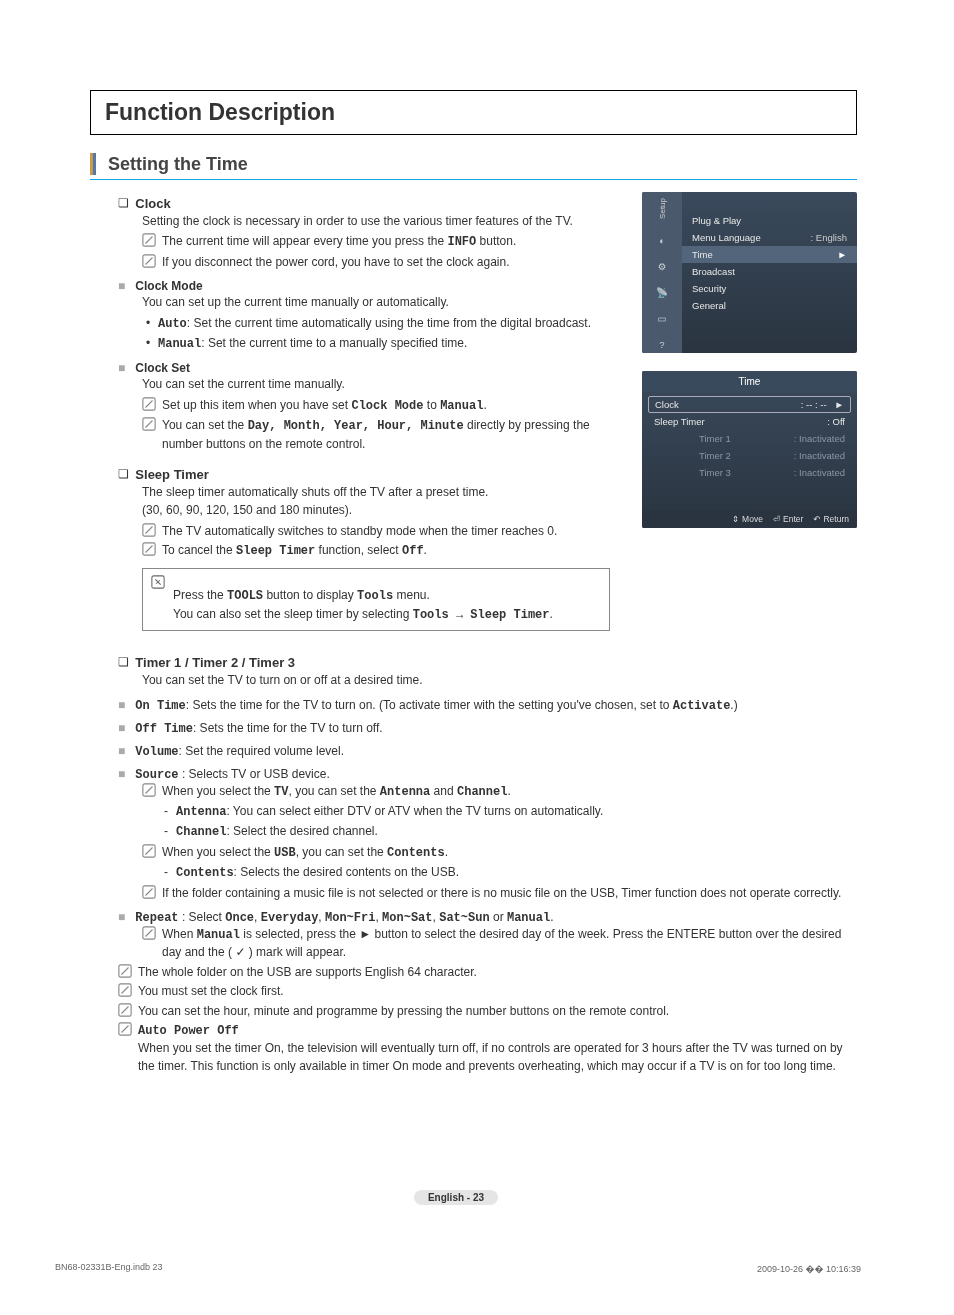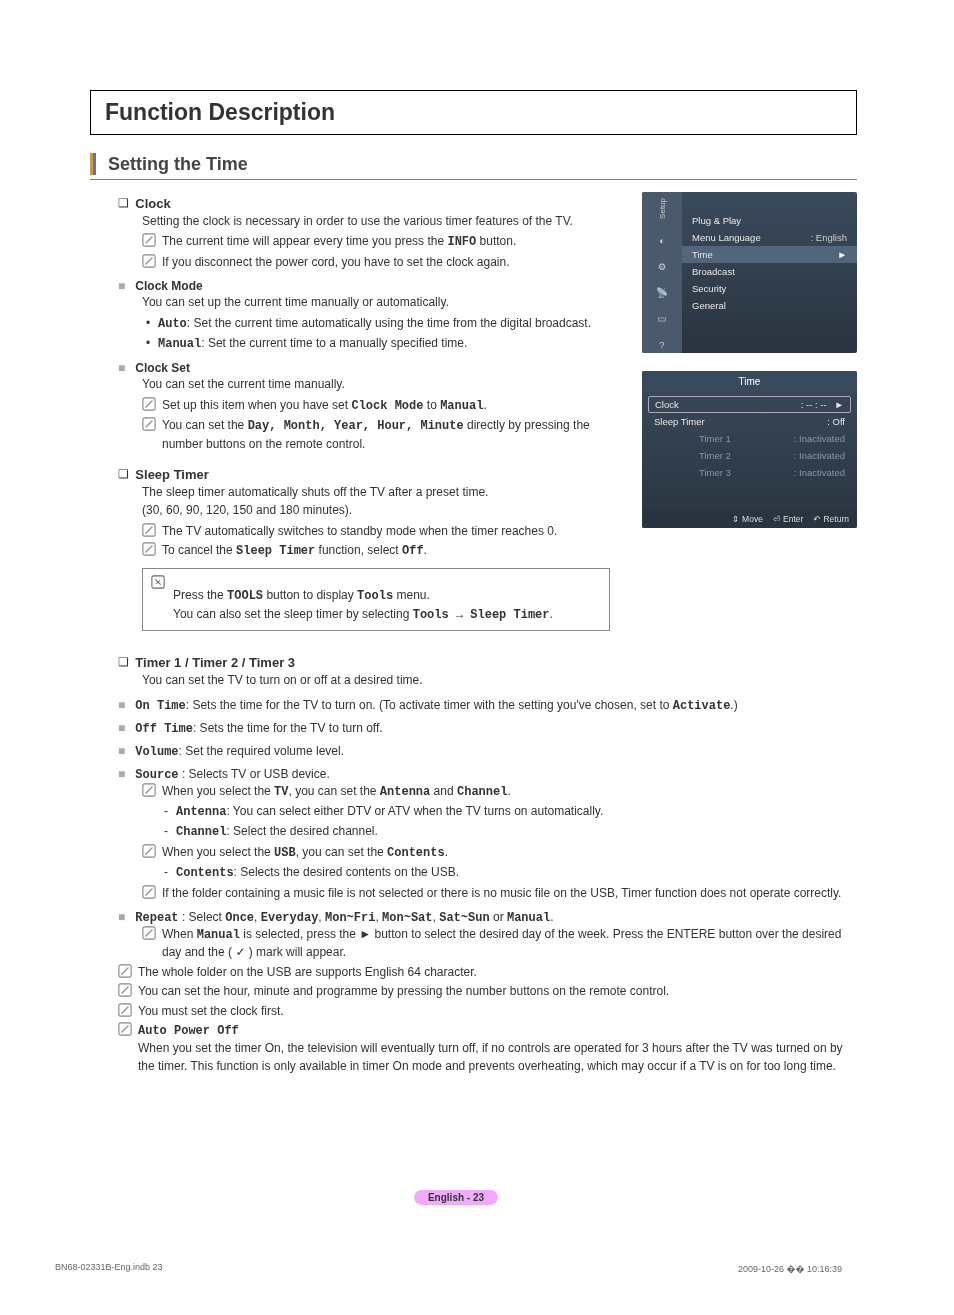--- a/index.html
+++ b/index.html
@@ -237,32 +237,32 @@
   .osd-footer .fi { display: inline-flex; align-items: center; gap: 3px; }
   .page-footer {
     position: absolute;
     bottom: 110px;
     left: 0;
     width: 100%;
     text-align: center;
   }
   .page-footer .pill {
     display: inline-block;
-    background: #f0abfc;
+    background: #e5e5e5;
     color: #333;
     font-weight: bold;
     font-size: 10px;
     padding: 2px 14px;
     border-radius: 10px;
   }
   .page-meta {
     position: absolute;
     bottom: 40px;
     left: 55px;
-    right: 70px;
+    right: 51px;
     display: flex;
     justify-content: space-between;
     font-size: 9px;
     color: #666;
   }
   b { font-weight: bold; font-family: Liberation Mono, monospace; }
   .note-icon svg { width: 14px; height: 14px; }
 </style>
 </head>
 <body>
@@ -514,28 +514,28 @@
           <rect x="1" y="1" width="14" height="14" rx="2" fill="none" stroke="#888" stroke-width="1.3"></rect>
           <path d="M4 12 L12 4" stroke="#888" stroke-width="1.3"></path>
         </svg></span>
     <span>The whole folder on the USB are supports English 64 character.</span>
   </div>
   <div class="note-row" style="margin-left:28px">
     <span class="ic note-icon"><svg viewBox="0 0 16 16">
           <rect x="1" y="1" width="14" height="14" rx="2" fill="none" stroke="#888" stroke-width="1.3"></rect>
           <path d="M4 12 L12 4" stroke="#888" stroke-width="1.3"></path>
         </svg></span>
+    <span>You must set the clock first.</span>
+  </div>
+  <div class="note-row" style="margin-left:28px">
+    <span class="ic note-icon"><svg viewBox="0 0 16 16">
+          <rect x="1" y="1" width="14" height="14" rx="2" fill="none" stroke="#888" stroke-width="1.3"></rect>
+          <path d="M4 12 L12 4" stroke="#888" stroke-width="1.3"></path>
+        </svg></span>
     <span>You can set the hour, minute and programme by pressing the number buttons on the remote control.</span>
-  </div>
-  <div class="note-row" style="margin-left:28px">
-    <span class="ic note-icon"><svg viewBox="0 0 16 16">
-          <rect x="1" y="1" width="14" height="14" rx="2" fill="none" stroke="#888" stroke-width="1.3"></rect>
-          <path d="M4 12 L12 4" stroke="#888" stroke-width="1.3"></path>
-        </svg></span>
-    <span>You must set the clock first.</span>
   </div>
   <div class="note-row" style="margin-left:28px">
     <span class="ic note-icon"><svg viewBox="0 0 16 16">
           <rect x="1" y="1" width="14" height="14" rx="2" fill="none" stroke="#888" stroke-width="1.3"></rect>
           <path d="M4 12 L12 4" stroke="#888" stroke-width="1.3"></path>
         </svg></span>
     <span><b>Auto Power Off</b><br><span>When you set the timer On, the television will eventually turn off, if no controls are operated for 3 hours after the TV was turned on by the timer. This function is only available in timer On mode and prevents overheating, which may occur if a TV is on for too long time.</span></span>
   </div>
 
   <div class="page-footer">

